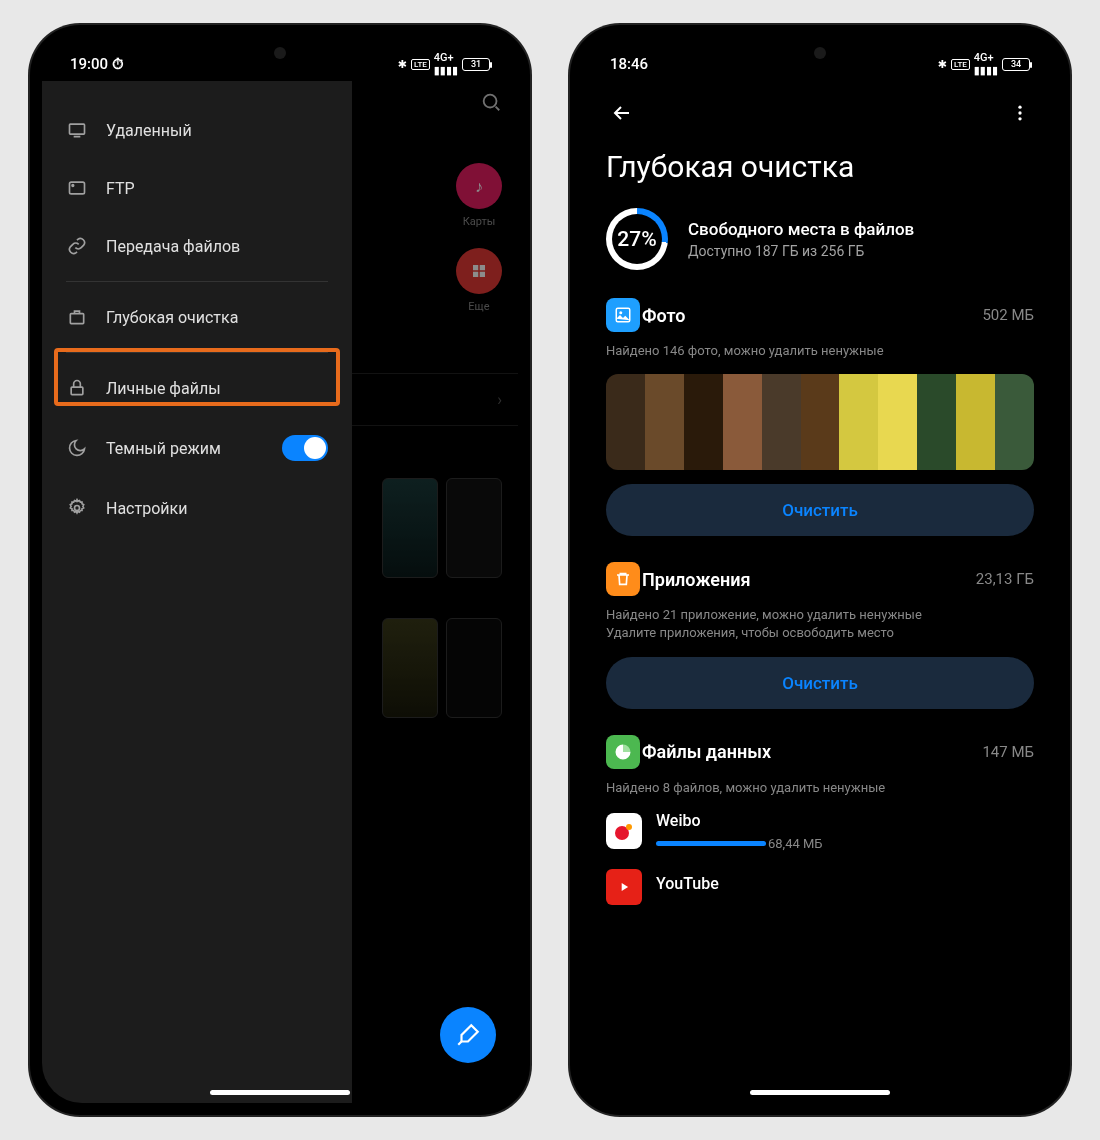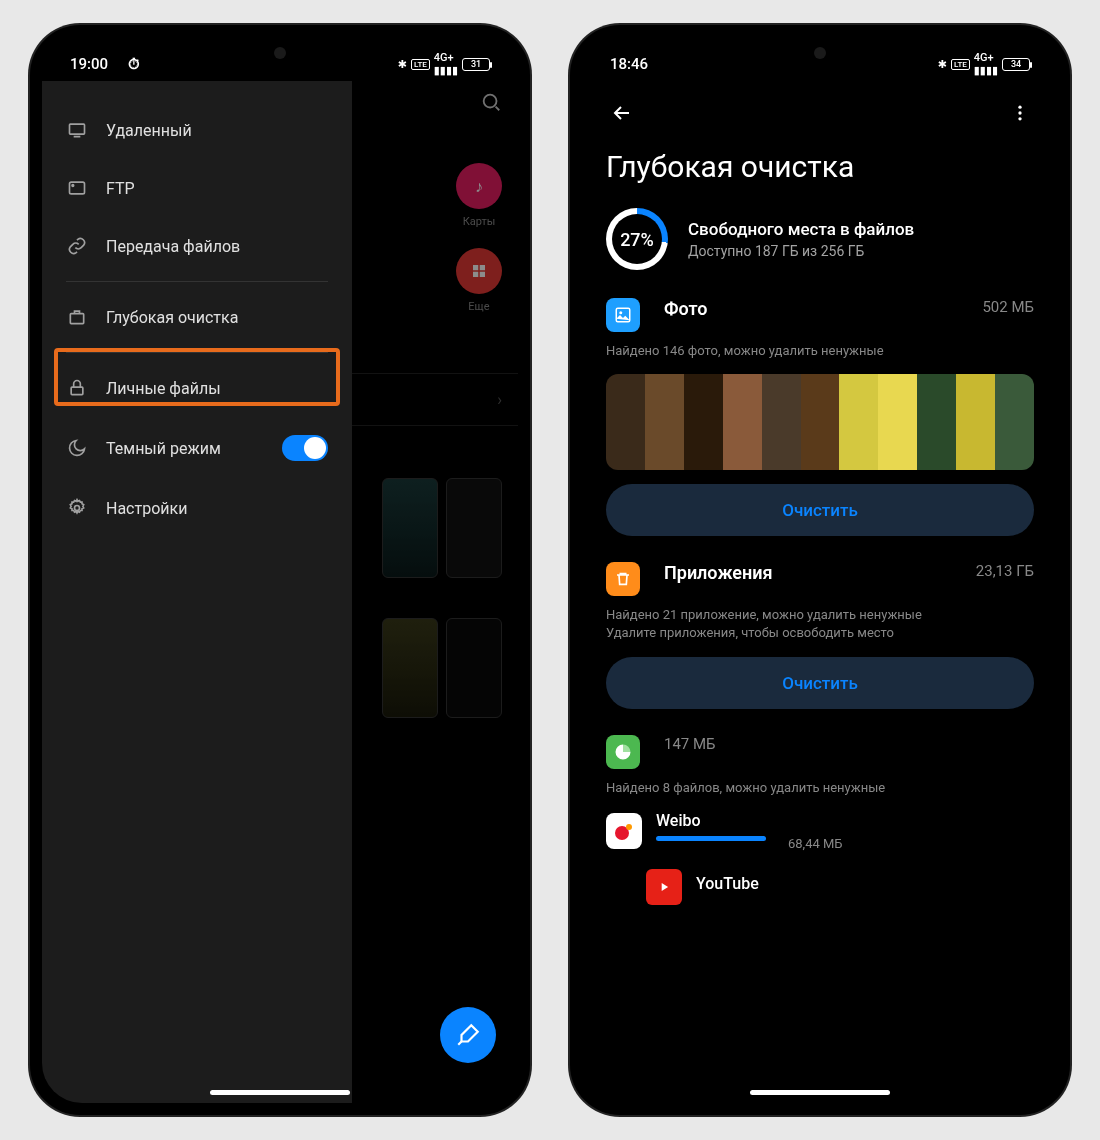--- a/index.html
+++ b/index.html
@@ -41,21 +41,21 @@
     color: #fff;
   }
   .status-bar {
     display: flex;
     justify-content: space-between;
     align-items: center;
     padding: 14px 28px 4px;
     font-size: 15px;
     font-weight: 500;
   }
-  .status-left { display:flex; align-items:center; gap:20px; }
+  .status-left { display:flex; align-items:center; gap:4px; }
   .status-right { display:flex; align-items:center; gap:4px; font-size:11px;}
   .battery { border:1.5px solid #fff; border-radius:3px; width:28px; height:13px; position:relative; display:inline-flex; align-items:center; justify-content:center; font-size:9px;}
   .battery::after { content:""; position:absolute; right:-3px; top:3px; width:2px; height:6px; background:#fff; border-radius:1px;}
   
   
   .drawer-layout { display:flex; height: calc(100% - 40px); position:relative;}
   .drawer {
     width: 310px;
     background: #1c1c1c;
     padding: 20px 0;
@@ -117,25 +117,25 @@
   .topbar { display:flex; justify-content:space-between; align-items:center; padding:12px 4px 20px;}
   .page-title { font-size:30px; font-weight:400; margin-bottom:24px;}
   .storage-row { display:flex; align-items:center; gap:20px; margin-bottom:28px;}
   .ring {
     width:62px; height:62px; border-radius:50%;
     background: conic-gradient(#0a84ff 0deg 97deg, #fff 97deg 360deg);
     display:flex; align-items:center; justify-content:center;
     position:relative;
   }
   .ring::before { content:""; position:absolute; width:50px; height:50px; background:#000; border-radius:50%;}
-  .ring span { position:relative; font-size:18px; font-weight:500;}
+  .ring span { position:relative; font-size:21px; font-weight:500;}
   .storage-text .t1 { font-size:17px; font-weight:500; margin-bottom:4px;}
   .storage-text .t2 { font-size:14px; color:#a3a3a3;}
   
-  .section-head { display:flex; gap:24px; margin-bottom:10px;}
+  .section-head { display:flex; align-items:center; gap:2px; margin-bottom:10px;}
   .section-icon { width:34px; height:34px; border-radius:8px; display:flex; align-items:center; justify-content:center; font-size:18px;}
   .section-title { font-size:18px; font-weight:600; flex:1;}
   .section-size { font-size:15px; color:#888;}
   .section-sub { font-size:13px; color:#888; margin-bottom:14px; line-height:1.4;}
   
   .pixelated {
     height:96px; border-radius:12px; margin-bottom:14px;
     display:flex; overflow:hidden;
   }
   .px { flex:1; }
@@ -144,21 +144,21 @@
     width:100%; padding:16px; text-align:center;
     background:#1a2a3d; color:#0a84ff;
     font-size:17px; font-weight:500;
     border-radius:30px; margin-bottom:26px;
   }
   
   .file-item { display:flex; align-items:center; gap:14px; margin-bottom:18px;}
   .file-icon { width:36px; height:36px; border-radius:8px; display:flex; align-items:center; justify-content:center; font-size:18px;}
   .file-info { flex:1;}
   .file-name { font-size:16px; font-weight:500; margin-bottom:6px;}
-  .file-bar-row { display:flex; gap:22px;}
+  .file-bar-row { display:flex; align-items:center; gap:2px;}
   .file-bar { height:5px; background:#0a84ff; border-radius:3px;}
   .file-size { font-size:13px; color:#888;}
   
   .ic-blue { background:#1e9fff;}
   .ic-orange { background:#ff8c1a;}
   .ic-green { background:#4cb850;}
   .ic-weibo { background:#fff;}
   .ic-maps { background:#fff;}
   .ic-yt { background:#e62117;}
 </style>
@@ -384,40 +384,41 @@
       </div>
       <div class="clean-btn">Очистить</div>
 
       <div class="section-head">
         <div class="section-icon ic-green">
           <svg width="18" height="18" viewBox="0 0 24 24" fill="#fff">
               <path d="M12 2a10 10 0 1 0 10 10H12z"></path>
               <path d="M12 2v10h10A10 10 0 0 0 12 2z" fill="#a0e0a0"></path>
             </svg>
         </div>
+        <div class="section-title">Файлы данных</div>
         <div class="section-size">147 МБ</div>
       </div>
       <div class="section-sub">Найдено 8 файлов, можно удалить ненужные</div>
 
       <div class="file-item">
         <div class="file-icon ic-weibo" style="background:#fff;">
           <svg width="24" height="24" viewBox="0 0 24 24">
               <circle cx="10" cy="14" r="7" fill="#e6162d"></circle>
               <circle cx="17" cy="8" r="3" fill="#ff9900"></circle>
             </svg>
         </div>
         <div class="file-info">
           <div class="file-name">Weibo</div>
           <div class="file-bar-row">
             <div class="file-bar" style="width:110px;"></div>
             <div class="file-size">68,44 МБ</div>
           </div>
         </div>
       </div>
-      <div class="file-item" style="margin-bottom:0;margin-left:40px;">
+      <div class="file-item" style="margin-bottom:0;">
         <div class="file-icon ic-yt" style="border-radius:6px;">
           <svg width="14" height="14" viewBox="0 0 24 24" fill="#fff">
               <path d="M8 5v14l11-7z"></path>
             </svg>
         </div>
         <div class="file-info">
           <div class="file-name">YouTube</div>
         </div>
       </div>
     </div>

